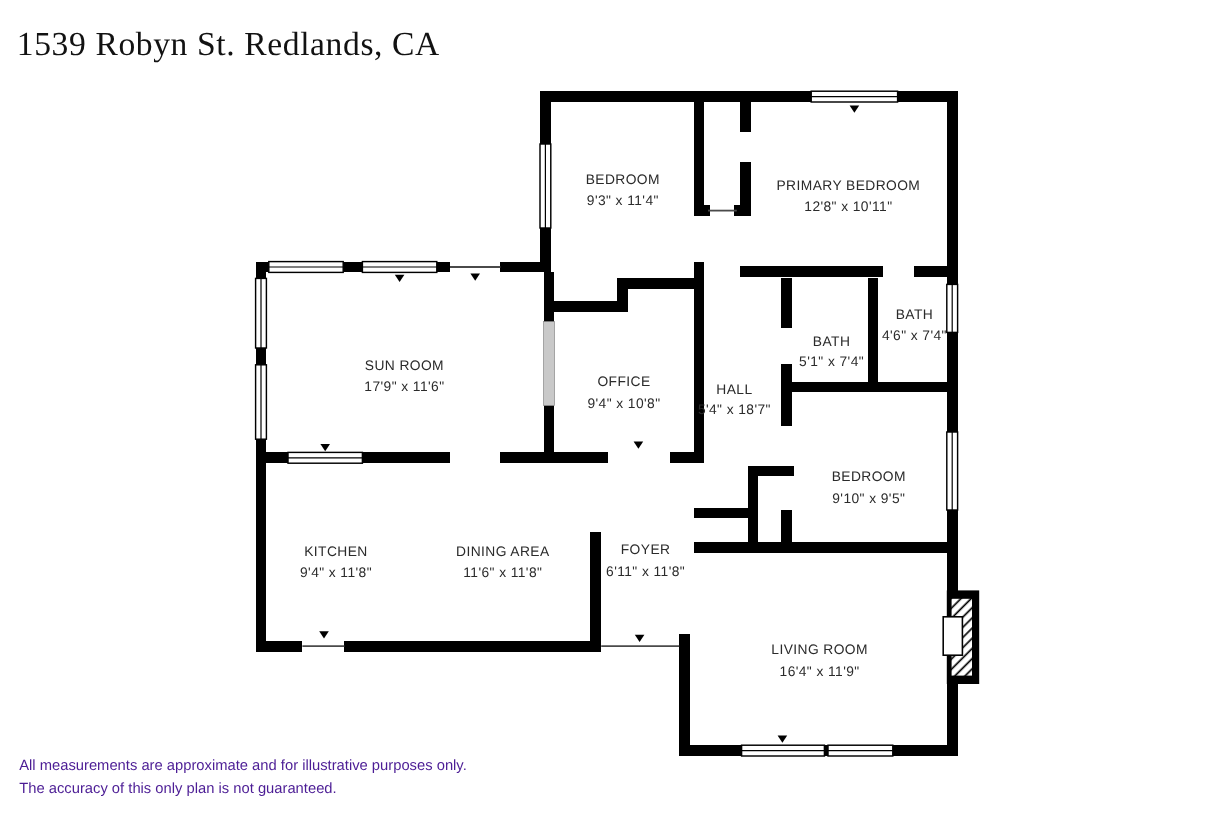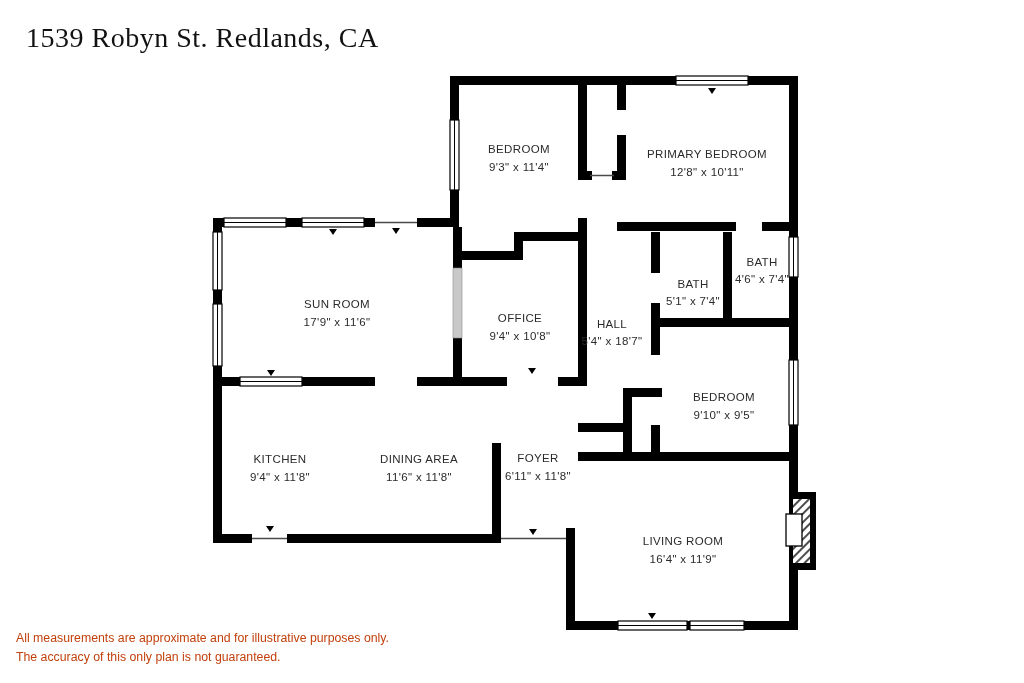--- a/index.html
+++ b/index.html
@@ -1,20 +1,20 @@
 <!DOCTYPE html>
 <html><head>
 <meta charset="utf-8">
 <style>
   html,body{margin:0;padding:0;background:#ffffff;}
   .page{position:relative;width:1024px;height:683px;background:#fff;overflow:hidden;
         font-family:"Liberation Sans",sans-serif;}
   .title{position:absolute;left:14px;top:22px;font-family:"Liberation Serif",serif;
-         font-size:28px;color:#121212;letter-spacing:.5px;white-space:nowrap;margin-left:12px;}
-  .disclaimer{position:absolute;left:16px;top:629px;font-size:12.3px;color:#c2410c;
+         font-size:28px;color:#121212;letter-spacing:.5px;white-space:nowrap;}
+  .disclaimer{position:absolute;left:16px;top:629px;font-size:12.3px;color:#4c1d95;
               line-height:1.58;}
   svg{position:absolute;left:0;top:0;}
   .wall{fill:#000;}
   .gap{fill:#fff;}
   .win-rect{fill:#fff;stroke:#000;stroke-width:1.2;}
   .win-line{stroke:#000;stroke-width:1;}
   .door-line{stroke:#4a4a4a;stroke-width:1.5;}
   .tick{fill:#000;}
   .slider{fill:#c9c9c9;stroke:#8a8a8a;stroke-width:.6;}
   .firebox{fill:#fff;stroke:#000;stroke-width:1.3;}

